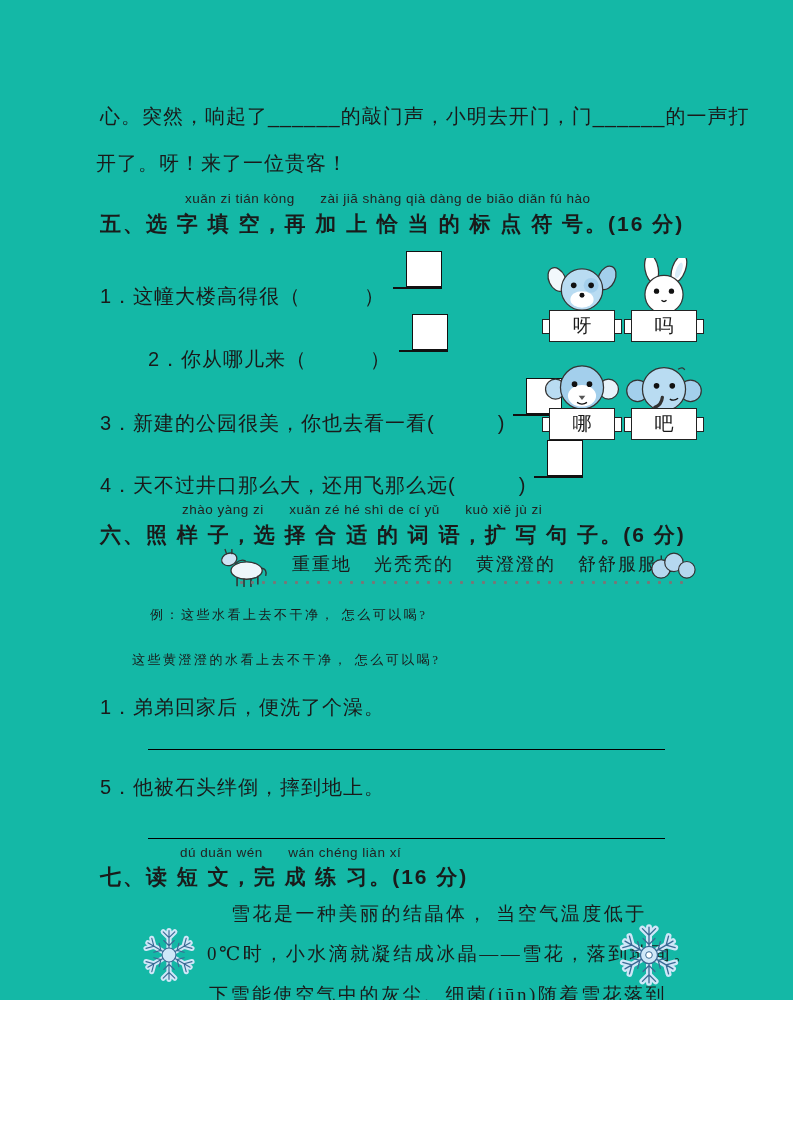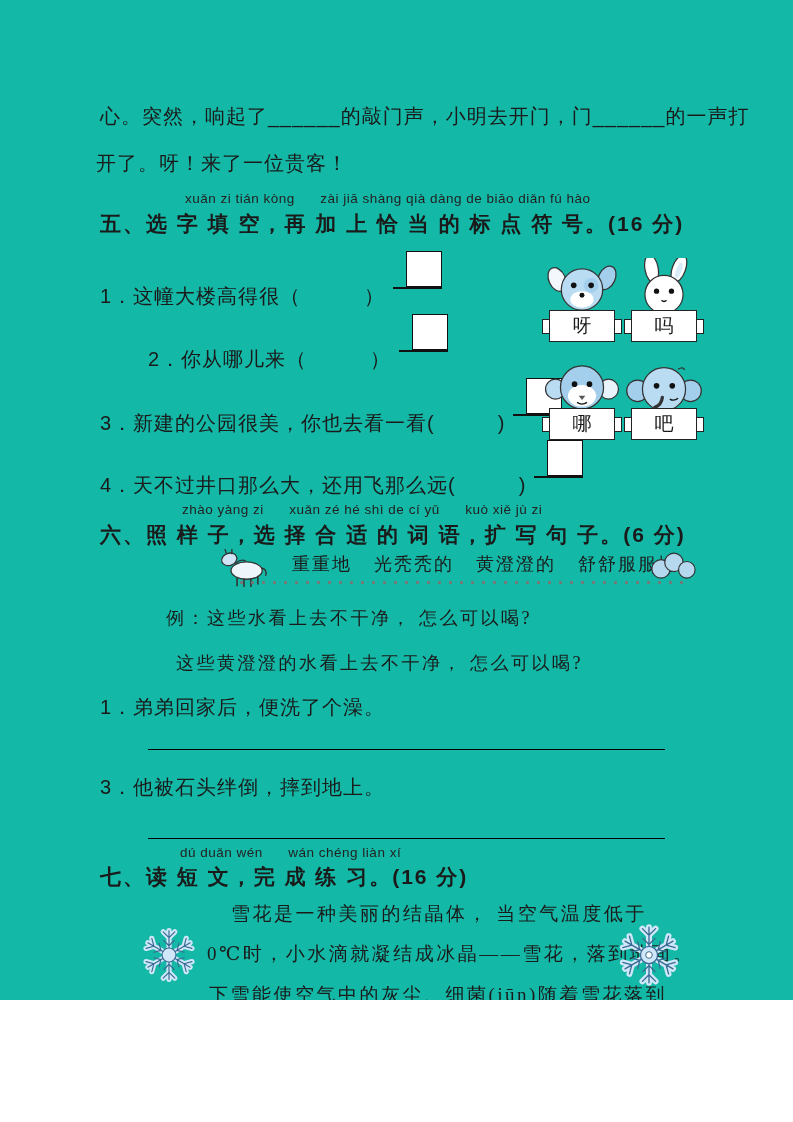--- a/index.html
+++ b/index.html
@@ -9,21 +9,21 @@
   }
   .abs{position:absolute;}
   .body-text{font-size:20px;letter-spacing:1px;white-space:pre;}
   .pinyin{font-size:13.5px;color:#222;white-space:pre;letter-spacing:0.5px;margin-left:22px;}
   .sec-title{font-size:21px;font-weight:bold;letter-spacing:2px;white-space:pre;}
   .q-item{font-size:20px;letter-spacing:1px;white-space:pre;display:flex;align-items:baseline;}
   .ansbox-seat{display:inline-flex;align-items:flex-end;margin-left:8px;transform:translateY(-16px);
     border-bottom:2px solid #111;padding-left:13px;}
   .ansbox{display:inline-block;width:34px;height:34px;border:1.5px solid #111;background:#fff;}
   .kai{font-family:"Liberation Serif","DejaVu Serif",serif;}
-  .example-line{font-size:18px;letter-spacing:2.5px;white-space:pre;margin-left:16px;}
+  .example-line{font-size:13px;letter-spacing:2.5px;white-space:pre;}
   .passage-line{font-size:19px;letter-spacing:2.5px;white-space:pre;}
   .answer-line{border-top:1.5px solid #000;height:0;}
   .animals{display:grid;grid-template-columns:78px 78px;grid-column-gap:4px;grid-row-gap:14px;}
   .animal-cell{display:flex;flex-direction:column;align-items:center;}
   .animal-cell svg{display:block;}
   .sign{position:relative;margin-top:-6px;width:64px;height:30px;background:#fff;border:1.5px solid #222;
     display:flex;align-items:center;justify-content:center;font-size:19px;
     font-family:"Liberation Serif",serif;z-index:2;}
   .sign::before,.sign::after{content:"";position:absolute;top:8px;width:6px;height:13px;
     border:1.2px solid #222;background:#fff;}
@@ -137,25 +137,25 @@
     <span>舒舒服服地</span>
   </div>
   <svg class="abs" style="left:650px;top:548px;" width="46" height="38" viewBox="0 0 50 40">
     <circle cx="12" cy="22" r="10" fill="#b5d8ef" stroke="#333" stroke-width="1.3"></circle>
     <circle cx="26" cy="15" r="10" fill="#b5d8ef" stroke="#333" stroke-width="1.3"></circle>
     <circle cx="40" cy="23" r="9" fill="#b5d8ef" stroke="#333" stroke-width="1.3"></circle>
   </svg>
   <div class="abs trail" style="left:236px;top:580px;width:452px;"></div>
 
   <div class="abs kai example-line" style="left:150px;top:606px;">例：这些水看上去不干净， 怎么可以喝?</div>
-  <div class="abs kai example-line" style="left:160px;top:651px;">这些黄澄澄的水看上去不干净， 怎么可以喝?</div>
+  <div class="abs kai example-line" style="left:132px;top:651px;">这些黄澄澄的水看上去不干净， 怎么可以喝?</div>
 
   <div class="abs body-text" style="left:100px;top:694px;">1．弟弟回家后，便洗了个澡。</div>
   <div class="abs answer-line" style="left:148px;top:749px;width:517px;"></div>
-  <div class="abs body-text" style="left:100px;top:774px;">3．他被石头绊倒，摔到地上。</div>
+  <div class="abs body-text" style="left:100px;top:774px;">5．他被石头绊倒，摔到地上。</div>
   <div class="abs answer-line" style="left:148px;top:838px;width:517px;"></div>
 
   <div class="abs pinyin" style="left:158px;top:845px;">dú duǎn wén      wán chéng liàn xí</div>
   <div class="abs sec-title" style="left:100px;top:863px;">七、读 短 文，完 成 练 习。(16 分)</div>
 
   <div class="abs kai passage-line" style="left:231px;top:901px;">雪花是一种美丽的结晶体， 当空气温度低于</div>
   <div class="abs kai passage-line" style="left:207px;top:941px;">0℃时，小水滴就凝结成冰晶——雪花，落到地面。</div>
   <div class="abs kai passage-line" style="left:209px;top:982px;">下雪能使空气中的灰尘、细菌(jūn)随着雪花落到</div>
 
   <svg class="abs" style="left:140px;top:926px;" width="58" height="58" viewBox="0 0 100 100">

